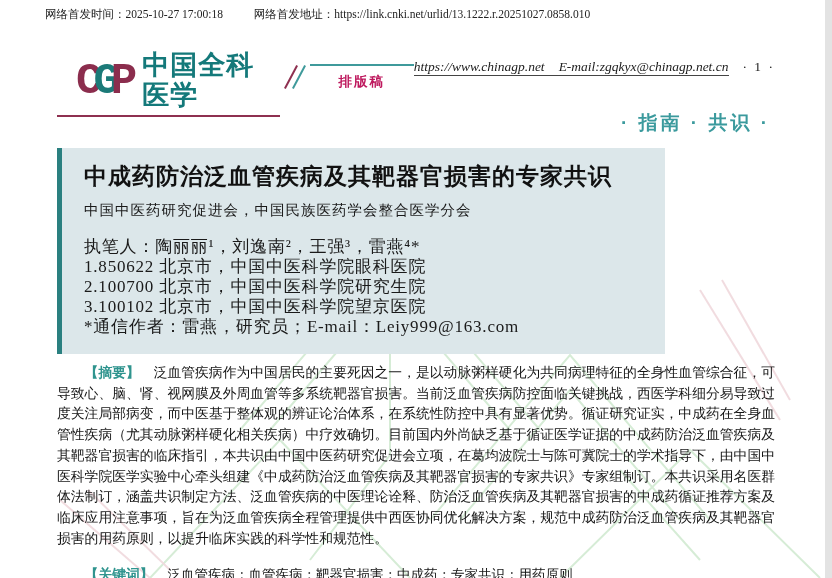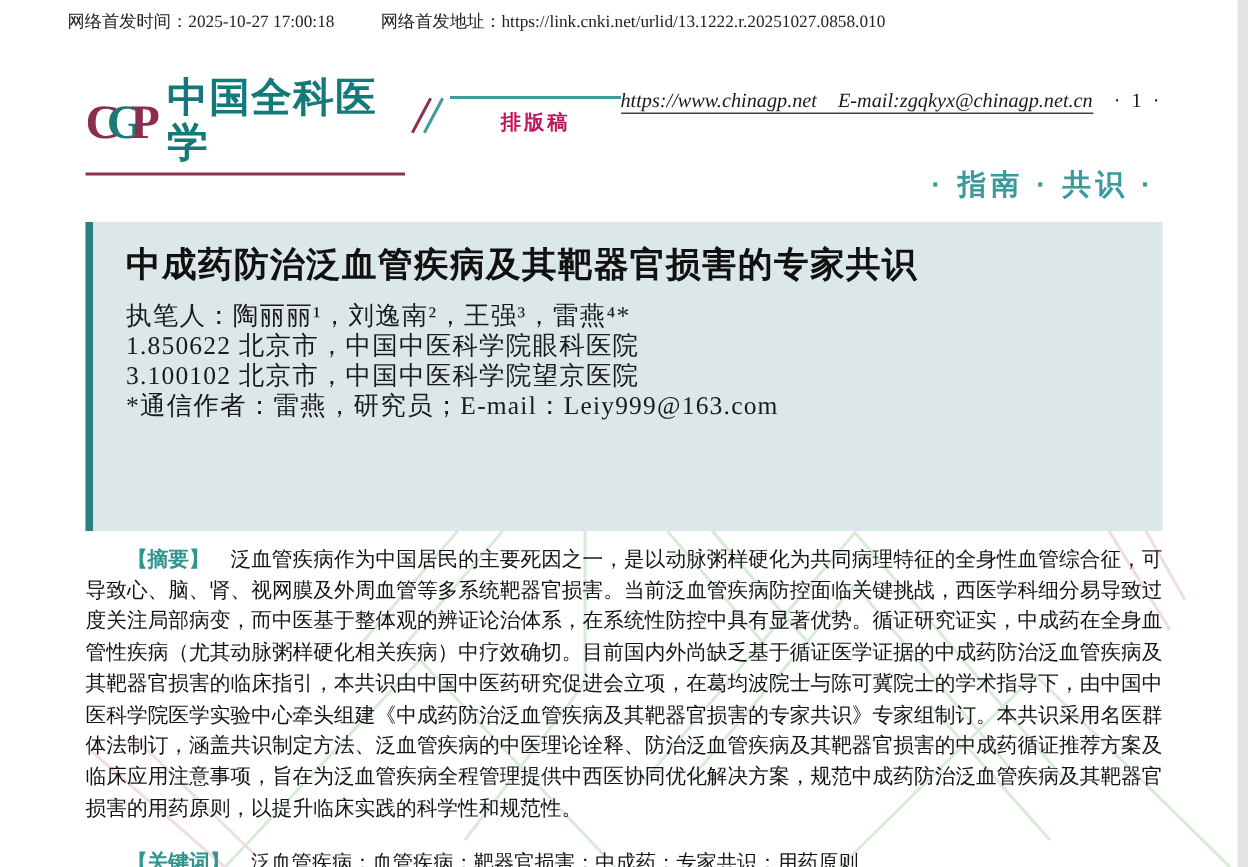--- a/index.html
+++ b/index.html
@@ -30,23 +30,23 @@
   .masthead {
     position: absolute; top: 50px; left: 57px; width: 718px;
     display: flex; align-items: flex-start;
   }
   .logo-block {
     display: flex; align-items: center;
     border-bottom: 2px solid #8e3050;
     padding-bottom: 3px;
   }
   .logo-letters {
-    font-family: Liberation Serif, serif;
-    font-weight: bold; font-size: 32px; line-height: 40px;
-    letter-spacing: -9px; padding-right: 14px;
+    font-family: Liberation Mono, monospace;
+    font-weight: bold; font-size: 44px; line-height: 40px;
+    letter-spacing: -9px; padding-right: 14px; margin-left: 19px;
   }
   .letter-c, .letter-p { color: #8b2d4d; }
   .letter-g { color: #1b7a78; }
   .journal-name {
     font-size: 27px; font-weight: bold; color: #14797a;
     letter-spacing: 1px; line-height: 30px; padding-bottom: 2px;
   }
   .slashes { display: flex; margin: 14px 4px 0 10px; }
   .slash { width: 2px; height: 26px; margin-right: 6px; transform: rotate(28deg); }
   .slash-maroon { background: #8e3050; }
@@ -69,21 +69,21 @@
   .masthead-link .email { margin-left: 14px; }
   .page-num { margin-left: 14px; letter-spacing: 2px; }
   
   .section-banner {
     position: absolute; top: 110px; right: 62px;
     font-size: 19px; font-weight: bold; color: #3b9a9d;
     letter-spacing: 3px;
   }
   
   .title-block {
-    position: absolute; top: 148px; left: 57px; width: 718px; height: 206px;
+    position: absolute; top: 148px; left: 57px; width: 608px; height: 206px;
     background: #dce7ea;
     border-left: 5px solid #2a8080;
     padding: 13px 22px 10px 22px;
   }
   .article-title {
     font-size: 23px; font-weight: bold; color: #111;
     letter-spacing: 1px; margin-bottom: 9px;
   }
   .org-line {
     font-family: "Liberation Serif", serif;
@@ -160,22 +160,24 @@
     <div class="draft-box">排版稿</div>
     <div class="masthead-right">
       <span class="masthead-link"><span>https://www.chinagp.net</span><span class="email">E-mail:zgqkyx@chinagp.net.cn</span></span><span class="page-num">· 1 ·</span>
     </div>
   </div>
 
   <div class="section-banner">· 指南 · 共识 ·</div>
 
   <div class="title-block">
     <div class="article-title">中成药防治泛血管疾病及其靶器官损害的专家共识</div>
+    <div class="org-line">中国中医药研究促进会，中国民族医药学会整合医学分会</div>
     <div class="byline">执笔人：陶丽丽¹，刘逸南²，王强³，雷燕⁴*</div>
     <div class="affil">1.850622 北京市，中国中医科学院眼科医院</div>
+    <div class="affil">2.100700 北京市，中国中医科学院研究生院</div>
     <div class="affil">3.100102 北京市，中国中医科学院望京医院</div>
     <div class="corr">*通信作者：雷燕，研究员；E-mail：Leiy999@163.com</div>
   </div>
 
   <div class="main-text">
     <p class="abstract-para"><span class="label-teal">【摘要】</span><span>泛血管疾病作为中国居民的主要死因之一，是以动脉粥样硬化为共同病理特征的全身性血管综合征，可导致心、脑、肾、视网膜及外周血管等多系统靶器官损害。当前泛血管疾病防控面临关键挑战，西医学科细分易导致过度关注局部病变，而中医基于整体观的辨证论治体系，在系统性防控中具有显著优势。循证研究证实，中成药在全身血管性疾病（尤其动脉粥样硬化相关疾病）中疗效确切。目前国内外尚缺乏基于循证医学证据的中成药防治泛血管疾病及其靶器官损害的临床指引，本共识由中国中医药研究促进会立项，在葛均波院士与陈可冀院士的学术指导下，由中国中医科学院医学实验中心牵头组建《中成药防治泛血管疾病及其靶器官损害的专家共识》专家组制订。本共识采用名医群体法制订，涵盖共识制定方法、泛血管疾病的中医理论诠释、防治泛血管疾病及其靶器官损害的中成药循证推荐方案及临床应用注意事项，旨在为泛血管疾病全程管理提供中西医协同优化解决方案，规范中成药防治泛血管疾病及其靶器官损害的用药原则，以提升临床实践的科学性和规范性。</span></p>
     <p class="kw-line"><span class="label-teal">【关键词】</span><span class="kw-text">泛血管疾病；血管疾病；靶器官损害；中成药；专家共识；用药原则</span></p>
     <p class="clc-line"><span class="label-teal">【中图分类号】</span><span class="clc-value">R 286　R 543</span><span class="label-teal">【文献标识码】</span><span class="doc-code">A</span><span>DOI：10.12114/j.issn.1007-9572.2025.0297</span></p>
   </div>
 

